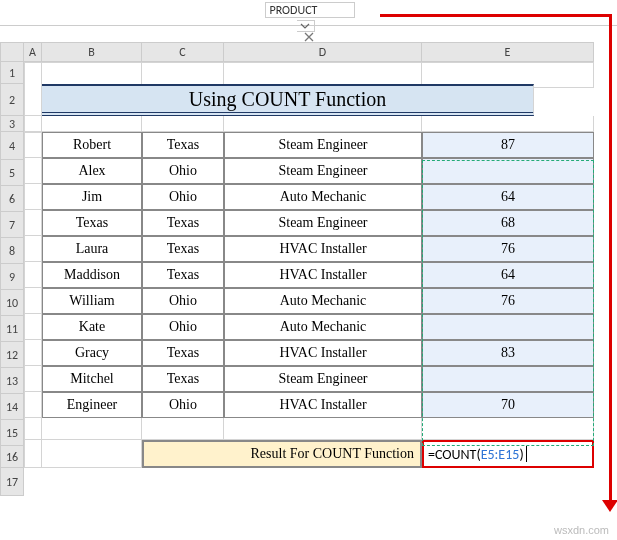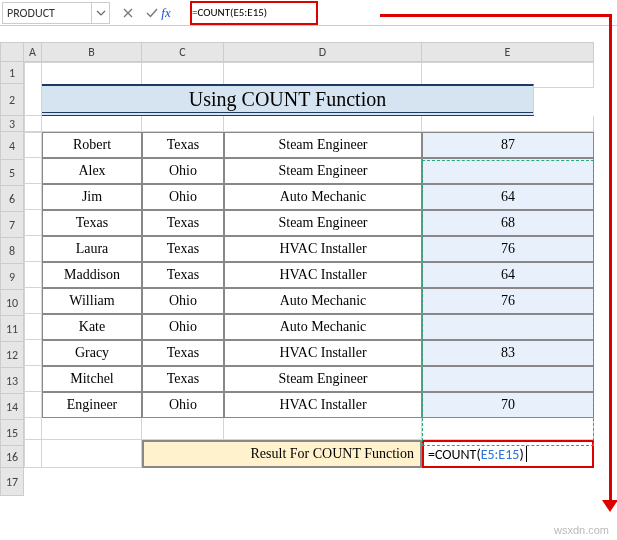--- a/index.html
+++ b/index.html
@@ -1,19 +1,19 @@
 <!DOCTYPE html>
 <html><head>
   <meta charset="utf-8">
   <style>
     * { box-sizing: border-box; margin: 0; padding: 0; }
     body { font-family: Calibri, Arial, sans-serif; font-size: 14px; background: #fff; width: 617px; height: 540px; overflow: hidden; position: relative; }
 
     
-    .formula-area { display: flex; align-items: center; height: 26px; border-bottom: 1px solid #ccc; background: #fff; }
+    .formula-area { display: flex; align-items: center; height: 26px; border-bottom: 1px solid #ccc; background: #fff; flex-direction: column; }
     .name-box { width: 90px; height: 22px; border: 1px solid #ccc; margin: 2px 0 2px 2px; padding: 0 4px; display: flex; align-items: center; font-size: 12px; color: #333; background:#fff; }
     .name-box-dropdown { width: 18px; height: 22px; border: 1px solid #ccc; border-left:none; display:flex; align-items:center; justify-content:center; margin-right:6px;}
     .fx-btn { width: 24px; height: 22px; display: flex; align-items:center; justify-content:center; color:#666; font-size:13px; }
     .fx-btn.cancel { color:#888; }
     .fx-btn.confirm { color:#888; }
     .fx-label { font-style: italic; font-family: 'Times New Roman', serif; color:#1d4ed8; font-size:13px; margin-right:20px; }
     .formula-input { flex:1; height: 22px; display:flex; align-items:center; padding:0 4px; font-size:11px; position:relative; }
     .formula-highlight { position:absolute; left:2px; top:-1px; width:128px; height:24px; border:2px solid #d00; pointer-events:none; }
 
     

